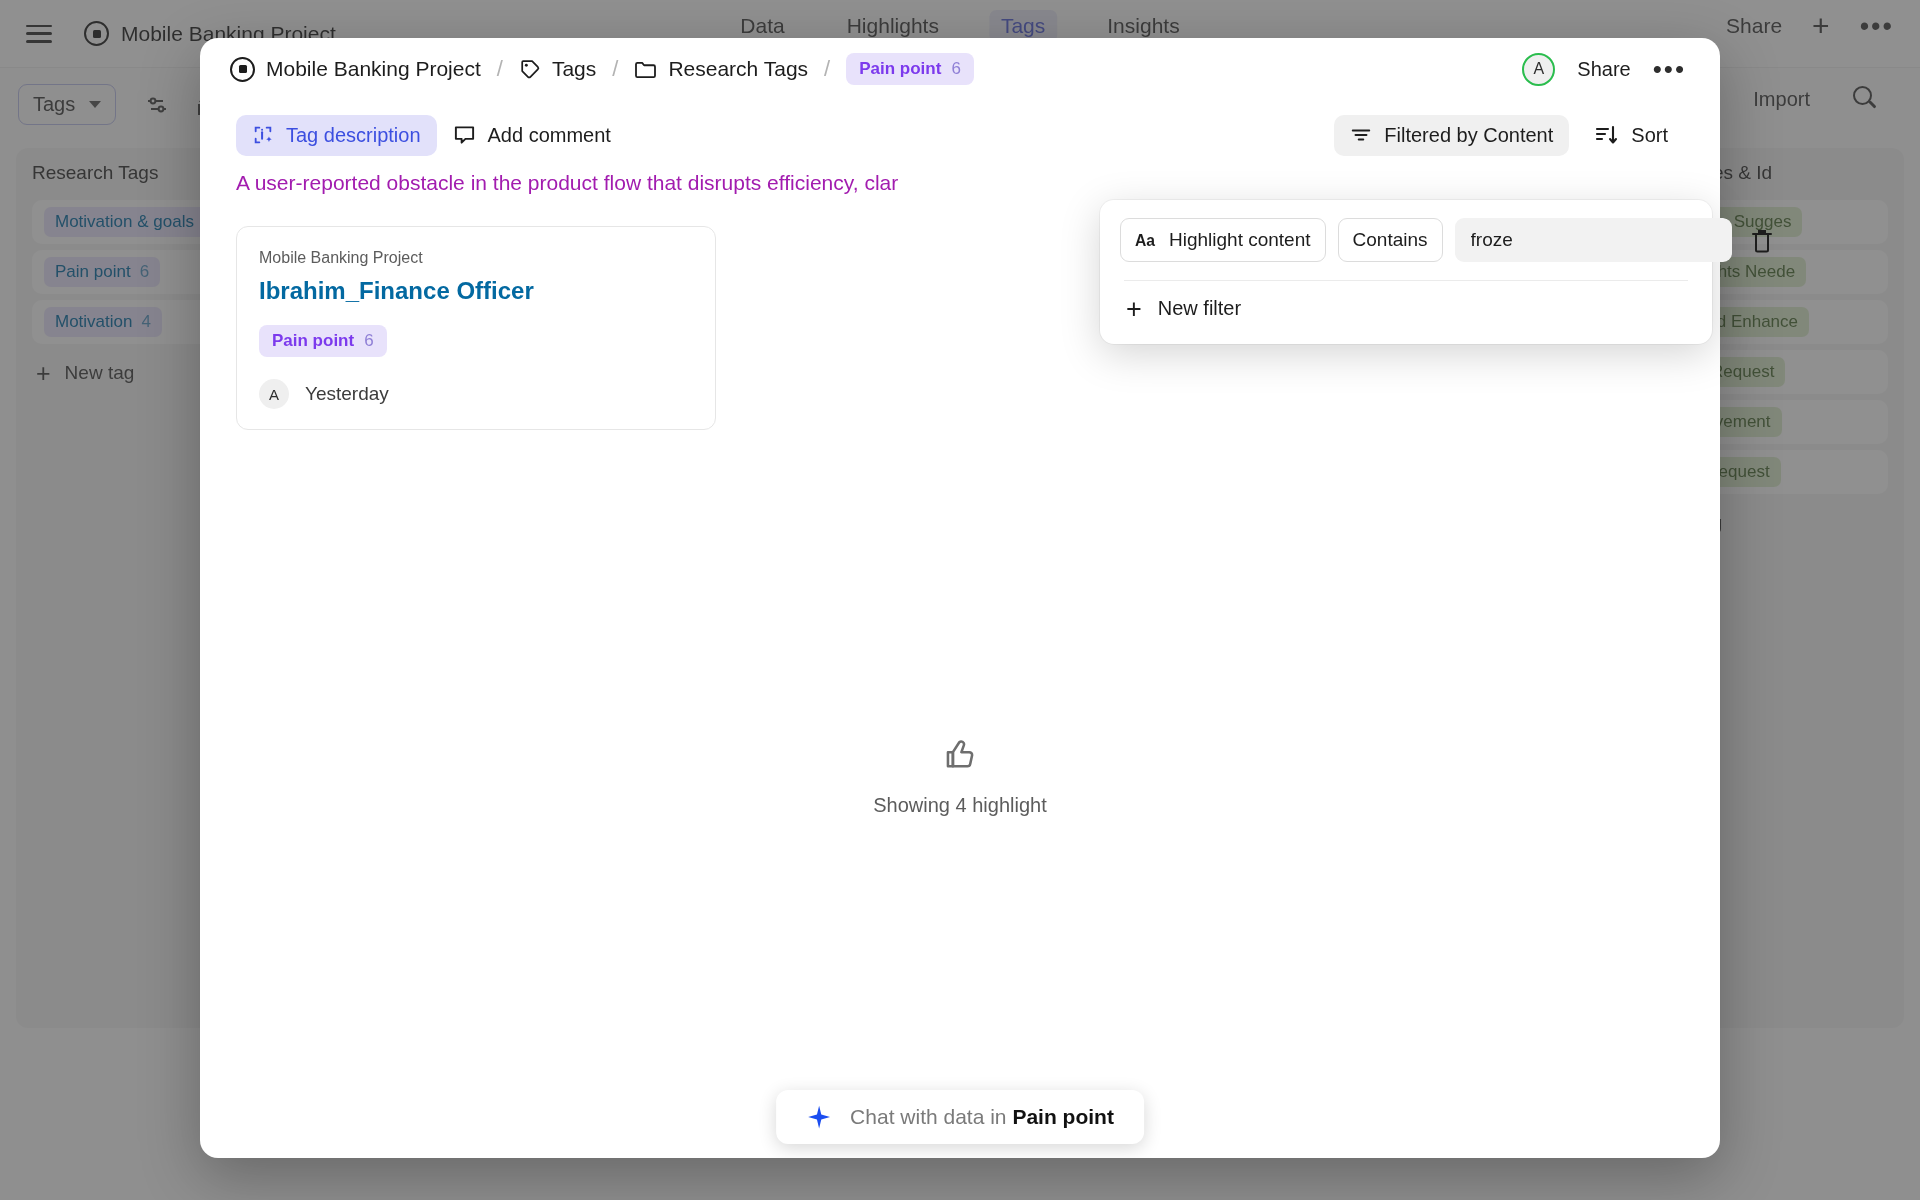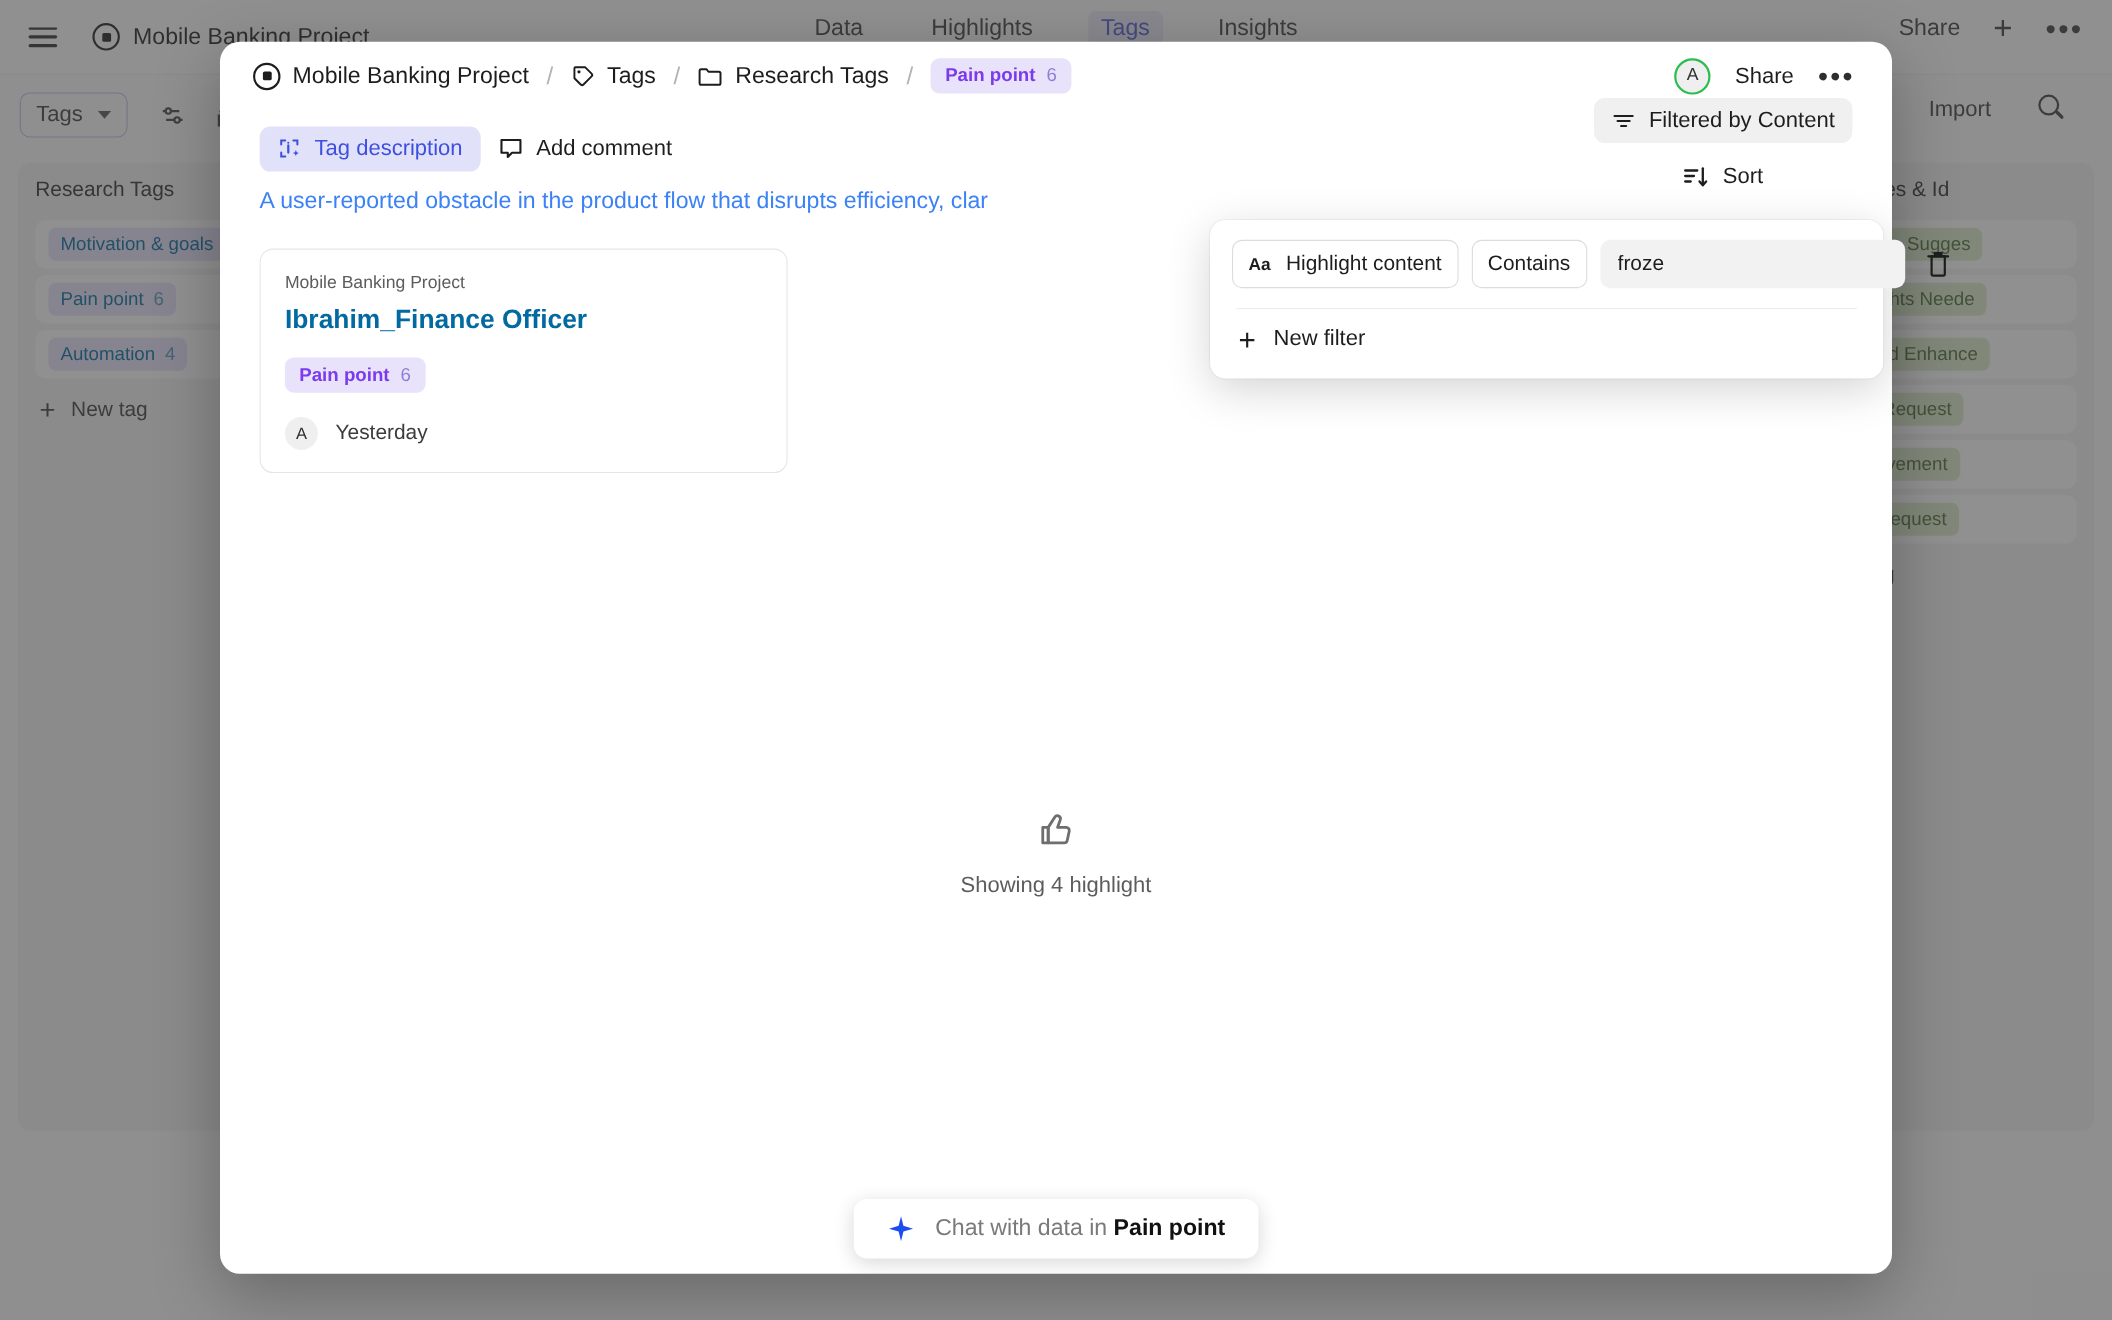--- a/index.html
+++ b/index.html
@@ -134,26 +134,26 @@
   
   #modal-toolbar {
     display: flex; align-items: center; padding: 10px 36px 0 36px; height: 60px;
   }
   .tb-btn {
     display: flex; align-items: center; gap: 12px;
     padding: 9px 16px; border-radius: 10px; font-size: 20px; color: #1d1d1d;
     white-space: nowrap;
   }
   .tb-btn.active-blue { background: #e2e1fa; color: #3c4fe0; }
-  #toolbar-right { margin-left: auto; display: flex; align-items: center; gap: 10px; flex-direction: column; }
+  #toolbar-right { margin-left: auto; display: flex; align-items: center; gap: 10px; }
   .tb-btn.grey-pill { background: #f0f0f0; }
 
   
   #tag-desc {
-    padding: 6px 36px 0 36px; font-size: 21px; color: #3b82f6;
+    padding: 6px 36px 0 36px; font-size: 21px; color: #a21caf;
     white-space: nowrap; overflow: hidden; line-height: 34px;
   }
 
   
   #highlight-card {
     margin: 26px 36px 0 36px; width: 480px;
     border: 1px solid #e6e6e6; border-radius: 12px;
     padding: 22px 22px 20px 22px; background: #fff;
   }
   #hc-project { font-size: 16px; color: #5c5c5c; margin-bottom: 10px; }
@@ -283,21 +283,21 @@
         </span>
     </div>
     <div class="bg-tagrow">
       <span class="bg-pill purple">
           <span>Pain point</span>
           <span class="cnt">6</span>
         </span>
     </div>
     <div class="bg-tagrow">
       <span class="bg-pill purple">
-          <span>Automation</span>
+          <span>Motivation</span>
           <span class="cnt">4</span>
         </span>
     </div>
     <div class="bg-newtag">
       <span class="p">+</span>
       <span>New tag</span>
     </div>
   </div>
 
   <div class="bg-col" id="bg-col-right">

